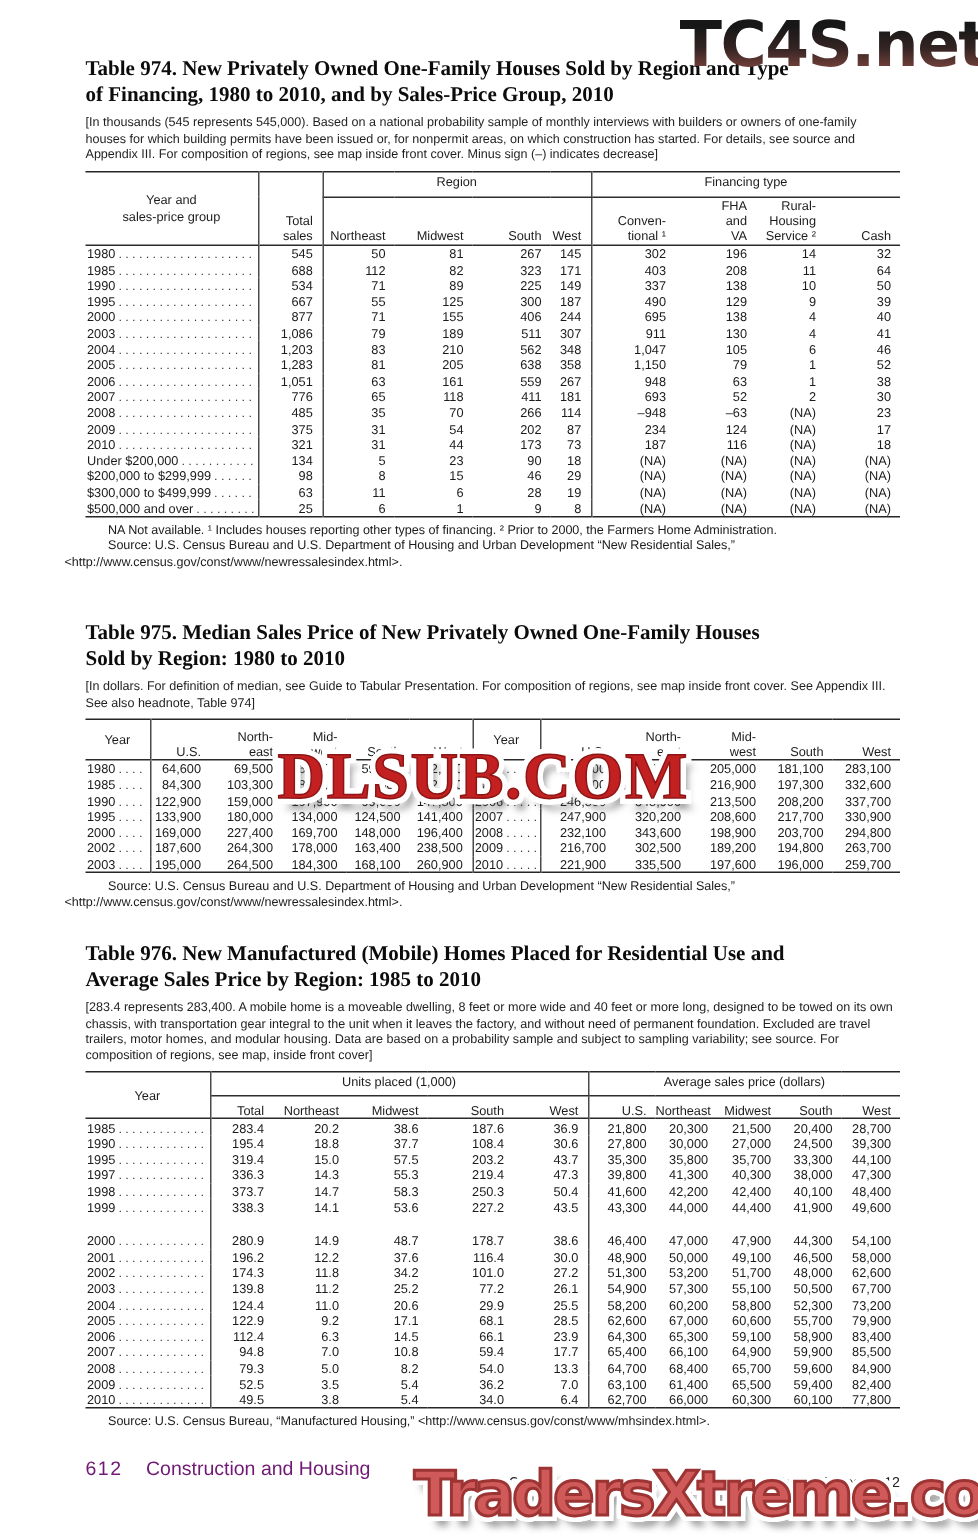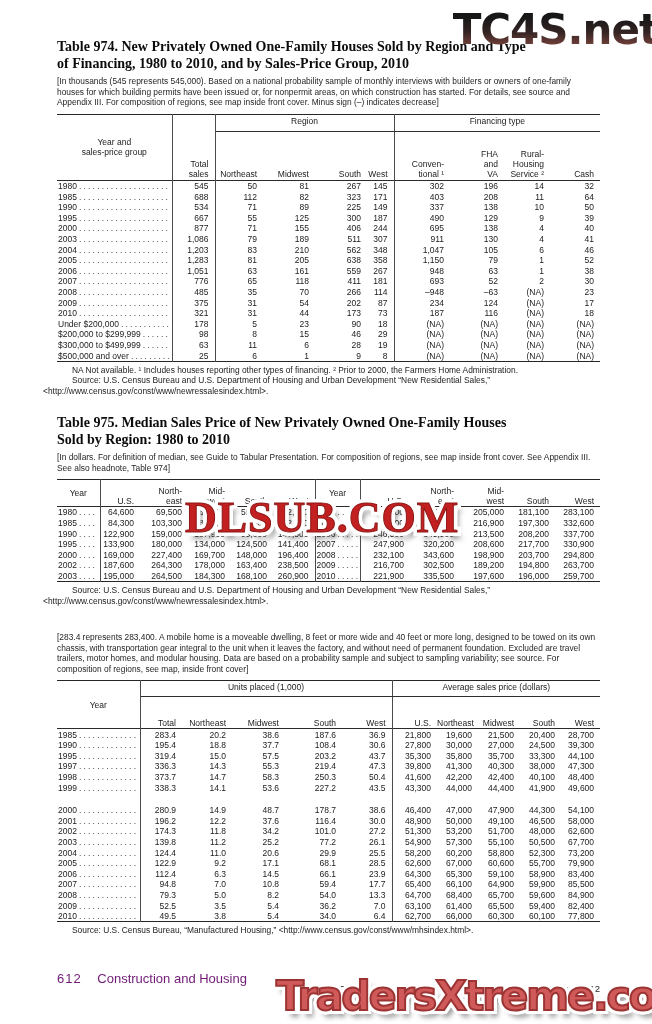--- a/index.html
+++ b/index.html
@@ -10,21 +10,21 @@
   .tbl-title{font-family:"Liberation Serif",serif;font-weight:bold;font-size:14px;line-height:17px;color:#0c0c0c;}
   .headnote{margin-top:4px;font-size:8.4px;line-height:10.6px;color:#1f1f1f;}
   table{border-collapse:collapse;table-layout:fixed;width:543px;margin-top:6px;
         border-top:1.6px solid #262626;border-bottom:1.5px solid #262626;}
   th,td{font-size:8.5px;line-height:10.3px;padding:0 6px 0 0;font-weight:normal;
         text-align:right;vertical-align:bottom;white-space:nowrap;overflow:hidden;}
   .vr{border-right:1px solid #4a4a4a;}
   th.grp{text-align:center;border-bottom:1px solid #2e2e2e;padding:1px 0 1px 0;vertical-align:top;}
   th.stubh{text-align:center;vertical-align:middle;padding:0;}
   tr.hr1 th{height:14px;}
-  tr.hr2 th{height:31px;padding-top:17px;}
+  tr.hr2 th{height:31px;padding-top:0;}
   #tbl975 tr.hr975 th{height:26px;}
   #tbl976 tr.hr1 th{height:13px;} #tbl976 tr.hr2 th{height:14px;}
   tbody td{height:10.6px;}
   tbody tr:first-child td{border-top:1px solid #2a2a2a;}
   td.stub{text-align:left;padding:0 2px 0 1px;}
   .stubwrap{display:flex;align-items:flex-start;overflow:hidden;}
   .leader{flex:1;overflow:hidden;white-space:nowrap;color:#3a3a3a;letter-spacing:2.2px;padding-left:2px;}
   tr.gap td{padding-top:6px;height:16.6px;}
   .note{margin:3px 0 0 -14px;width:557px;font-size:8.4px;line-height:10.5px;text-indent:29px;}
   .note + .note{margin-top:0;}
@@ -321,21 +321,21 @@
             <td>(NA)</td>
             <td>18</td>
           </tr>
           <tr>
             <td class="stub vr">
               <div class="stubwrap">
                 <span>Under $200,000</span>
                 <span class="leader">..........................................................................................</span>
               </div>
             </td>
-            <td class="vr">178</td>
+            <td class="vr">134</td>
             <td>5</td>
             <td>23</td>
             <td>90</td>
             <td class="vr">18</td>
             <td>(NA)</td>
             <td>(NA)</td>
             <td>(NA)</td>
             <td>(NA)</td>
           </tr>
           <tr>
@@ -605,20 +605,24 @@
       </table>
     <p class="note">Source: U.S. Census Bureau and U.S. Department of Housing and Urban Development “New Residential Sales,” &lt;http://www.census.gov/const/www/newressalesindex.html&gt;.</p>
   </div>
 
   <div class="wm" id="wm-mid">
     <span class="wm-back">DLSUB.COM</span>
     <span class="wm-front">DLSUB.COM</span>
   </div>
 
   <div class="sect" id="s976">
+    <div class="tbl-title">
+      <span>Table 976. New Manufactured (Mobile) Homes Placed for Residential Use and</span><br>
+      <span>Average Sales Price by Region: 1985 to 2010</span>
+    </div>
     <div class="headnote">[283.4 represents 283,400. A mobile home is a moveable dwelling, 8 feet or more wide and 40 feet or more long, designed to be towed on its own chassis, with transportation gear integral to the unit when it leaves the factory, and without need of permanent foundation. Excluded are travel trailers, motor homes, and modular housing. Data are based on a probability sample and subject to sampling variability; see source. For composition of regions, see map, inside front cover]</div>
     <table id="tbl976">
         <colgroup>
           <col style="width: 83px;">
           <col style="width: 42px;">
           <col style="width: 50px;">
           <col style="width: 53px;">
           <col style="width: 57px;">
           <col style="width: 50px;">
           <col style="width: 45px;">
@@ -653,21 +657,21 @@
                 <span>1985</span>
                 <span class="leader">..........................................................................................</span>
               </div>
             </td>
             <td>283.4</td>
             <td>20.2</td>
             <td>38.6</td>
             <td>187.6</td>
             <td class="vr">36.9</td>
             <td>21,800</td>
-            <td>19,600</td>
+            <td>20,300</td>
             <td>21,500</td>
             <td>20,400</td>
             <td>28,700</td>
           </tr>
           <tr>
             <td class="stub vr">
               <div class="stubwrap">
                 <span>1990</span>
                 <span class="leader">..........................................................................................</span>
               </div>

